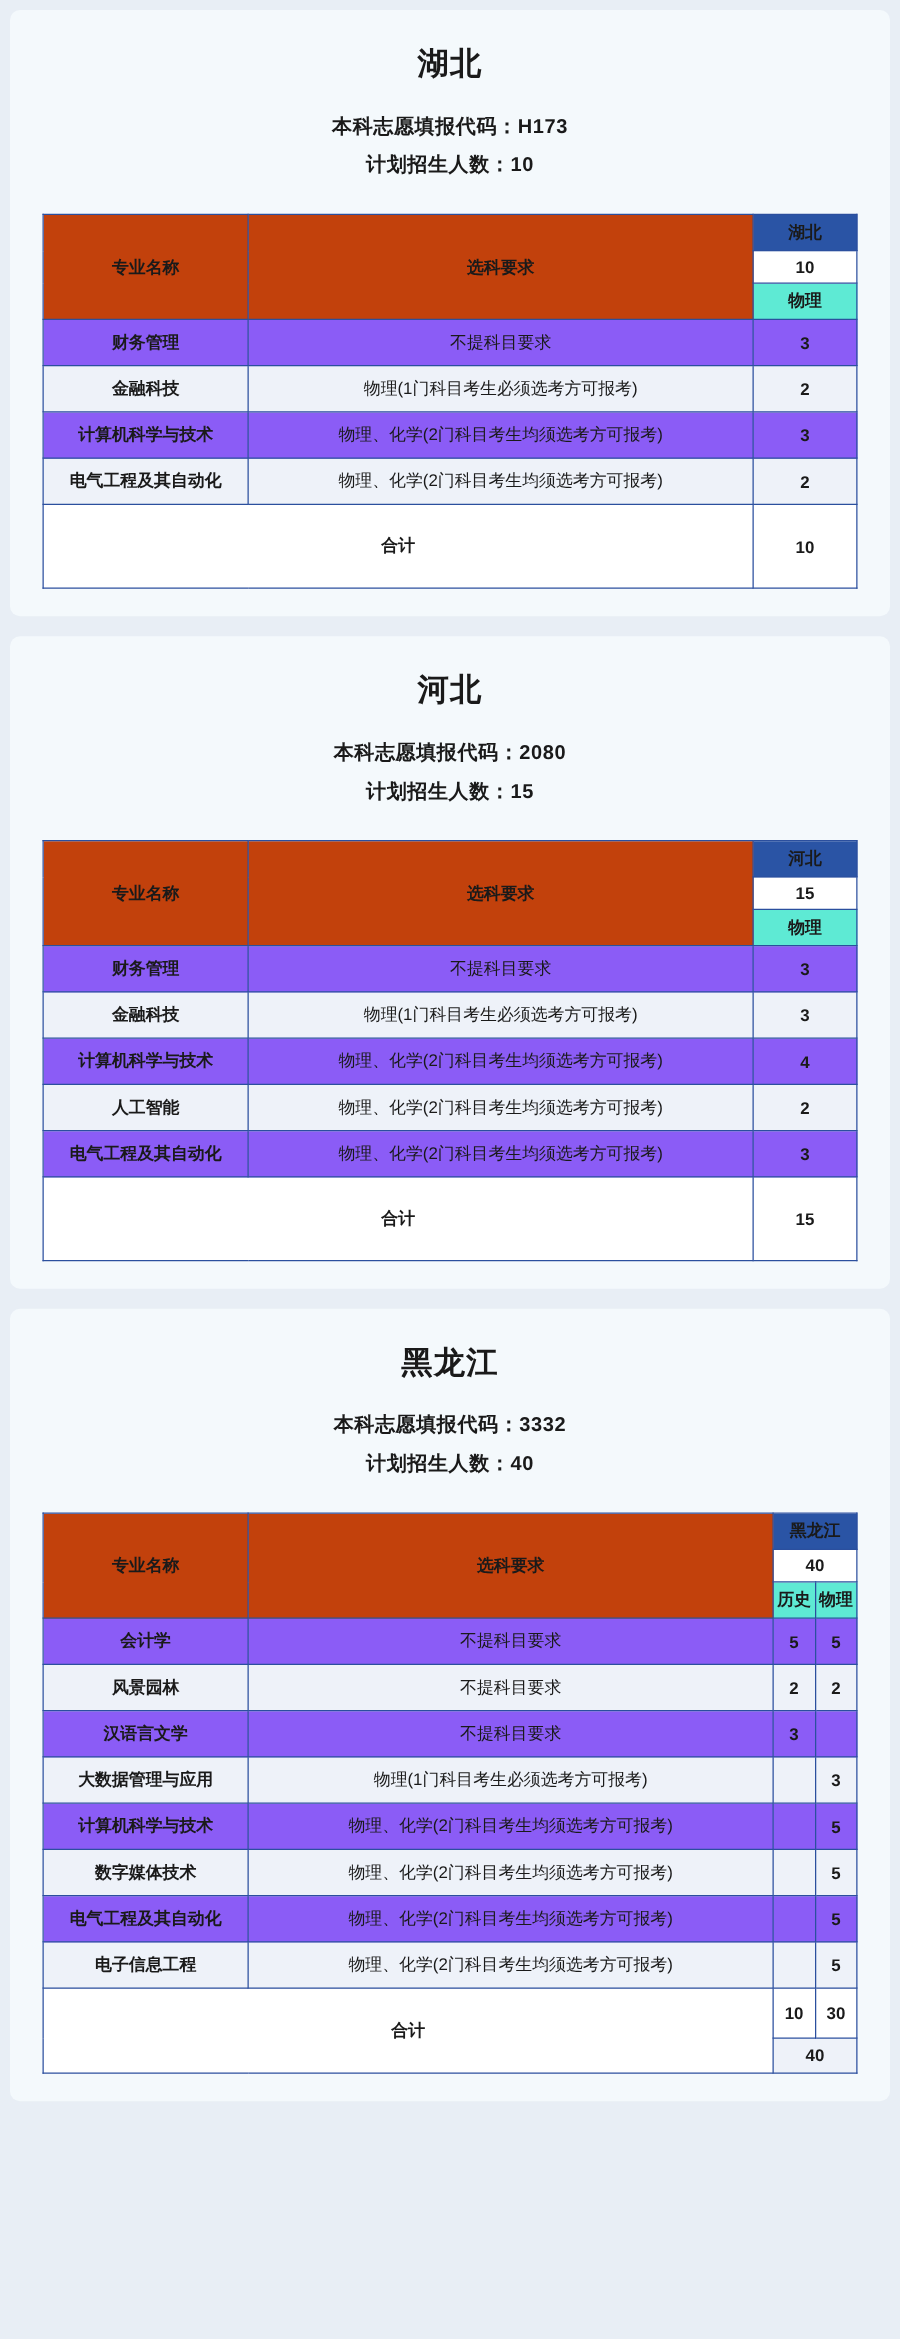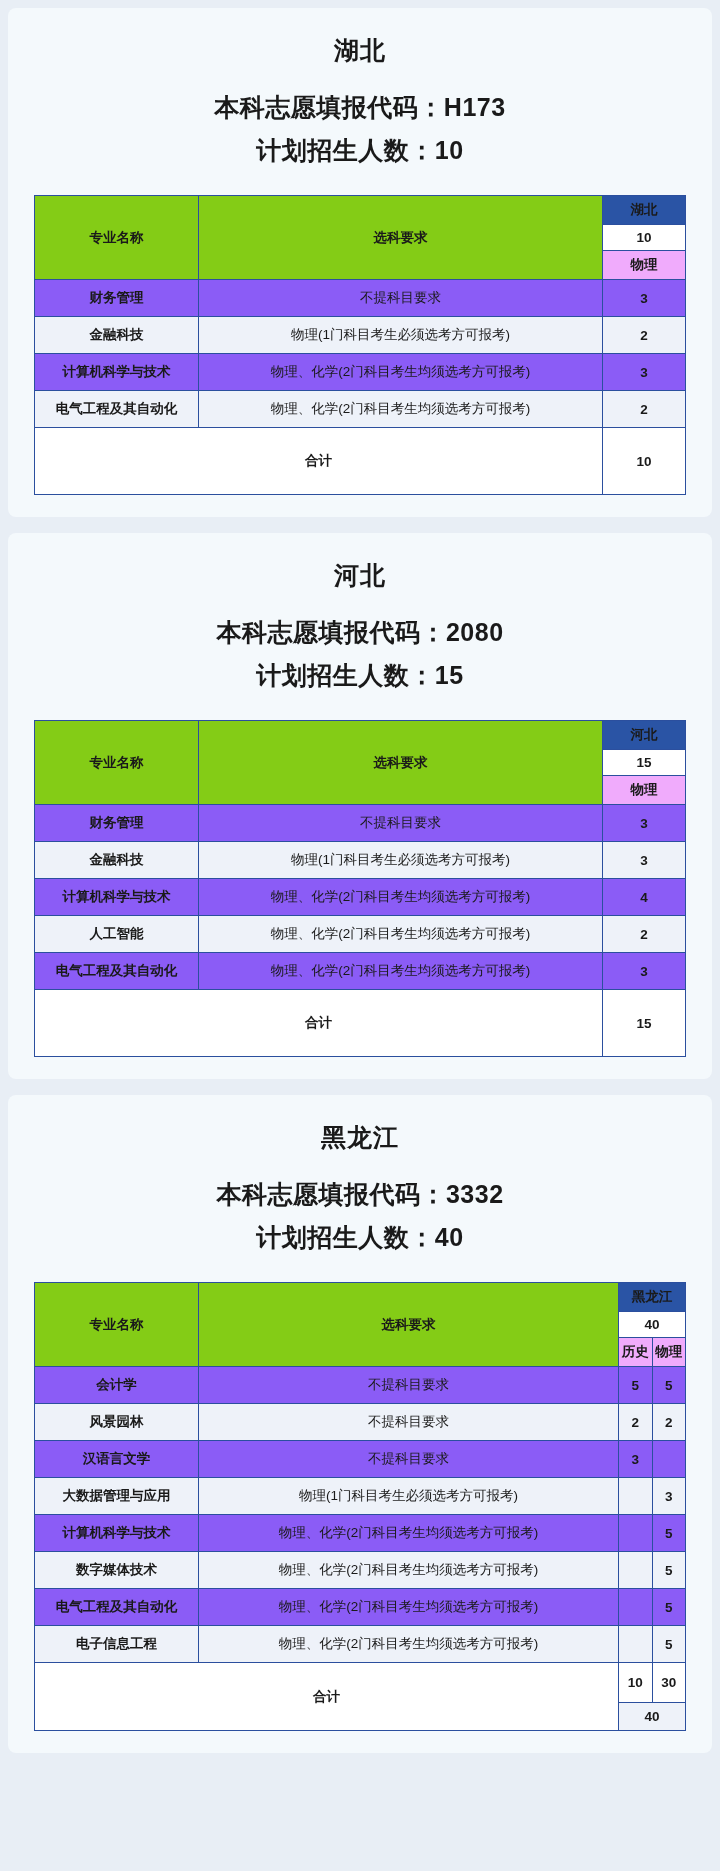--- a/index.html
+++ b/index.html
@@ -27,21 +27,21 @@
   .province-title {
     text-align: center;
     font-size: 25px;
     font-weight: bold;
     color: #1a1a1a;
     letter-spacing: 1px;
     margin-bottom: 24px;
   }
   .meta-line {
     text-align: center;
-    font-size: 25px;
+    font-size: 16px;
     font-weight: bold;
     color: #1a1a1a;
     margin-bottom: 10px;
     letter-spacing: 0.5px;
   }
   .meta-line:last-of-type {
     margin-bottom: 0;
   }
   .table-wrap {
     margin: 28px 26px 0 26px;
@@ -53,42 +53,42 @@
     table-layout: fixed;
   }
   table.plan td, table.plan th {
     border: 1px solid #2b4f9e;
     text-align: center;
     vertical-align: middle;
     font-size: 13.5px;
     color: #1a1a1a;
   }
   .hdr {
-    background: #84cc16;
+    background: #c2410c;
     color: #ffffff;
     font-weight: bold;
     font-size: 14.5px;
     padding: 10px 4px;
     font-family: Liberation Serif, serif;
   }
   .hdr-prov {
     background: #2a54a5;
     color: #ffffff;
     font-weight: bold;
     font-size: 13.5px;
     padding: 5px 2px;
   }
   .num-head {
     background: #ffffff;
     font-weight: bold;
     font-size: 14px;
     padding: 5px 2px;
   }
   .sub-head {
-    background: #f0abfc;
+    background: #5eead4;
     font-weight: bold;
     font-size: 13px;
     padding: 5px 2px;
   }
   td.major {
     font-weight: bold;
     padding: 9px 4px;
     font-size: 13.5px;
   }
   td.req {

